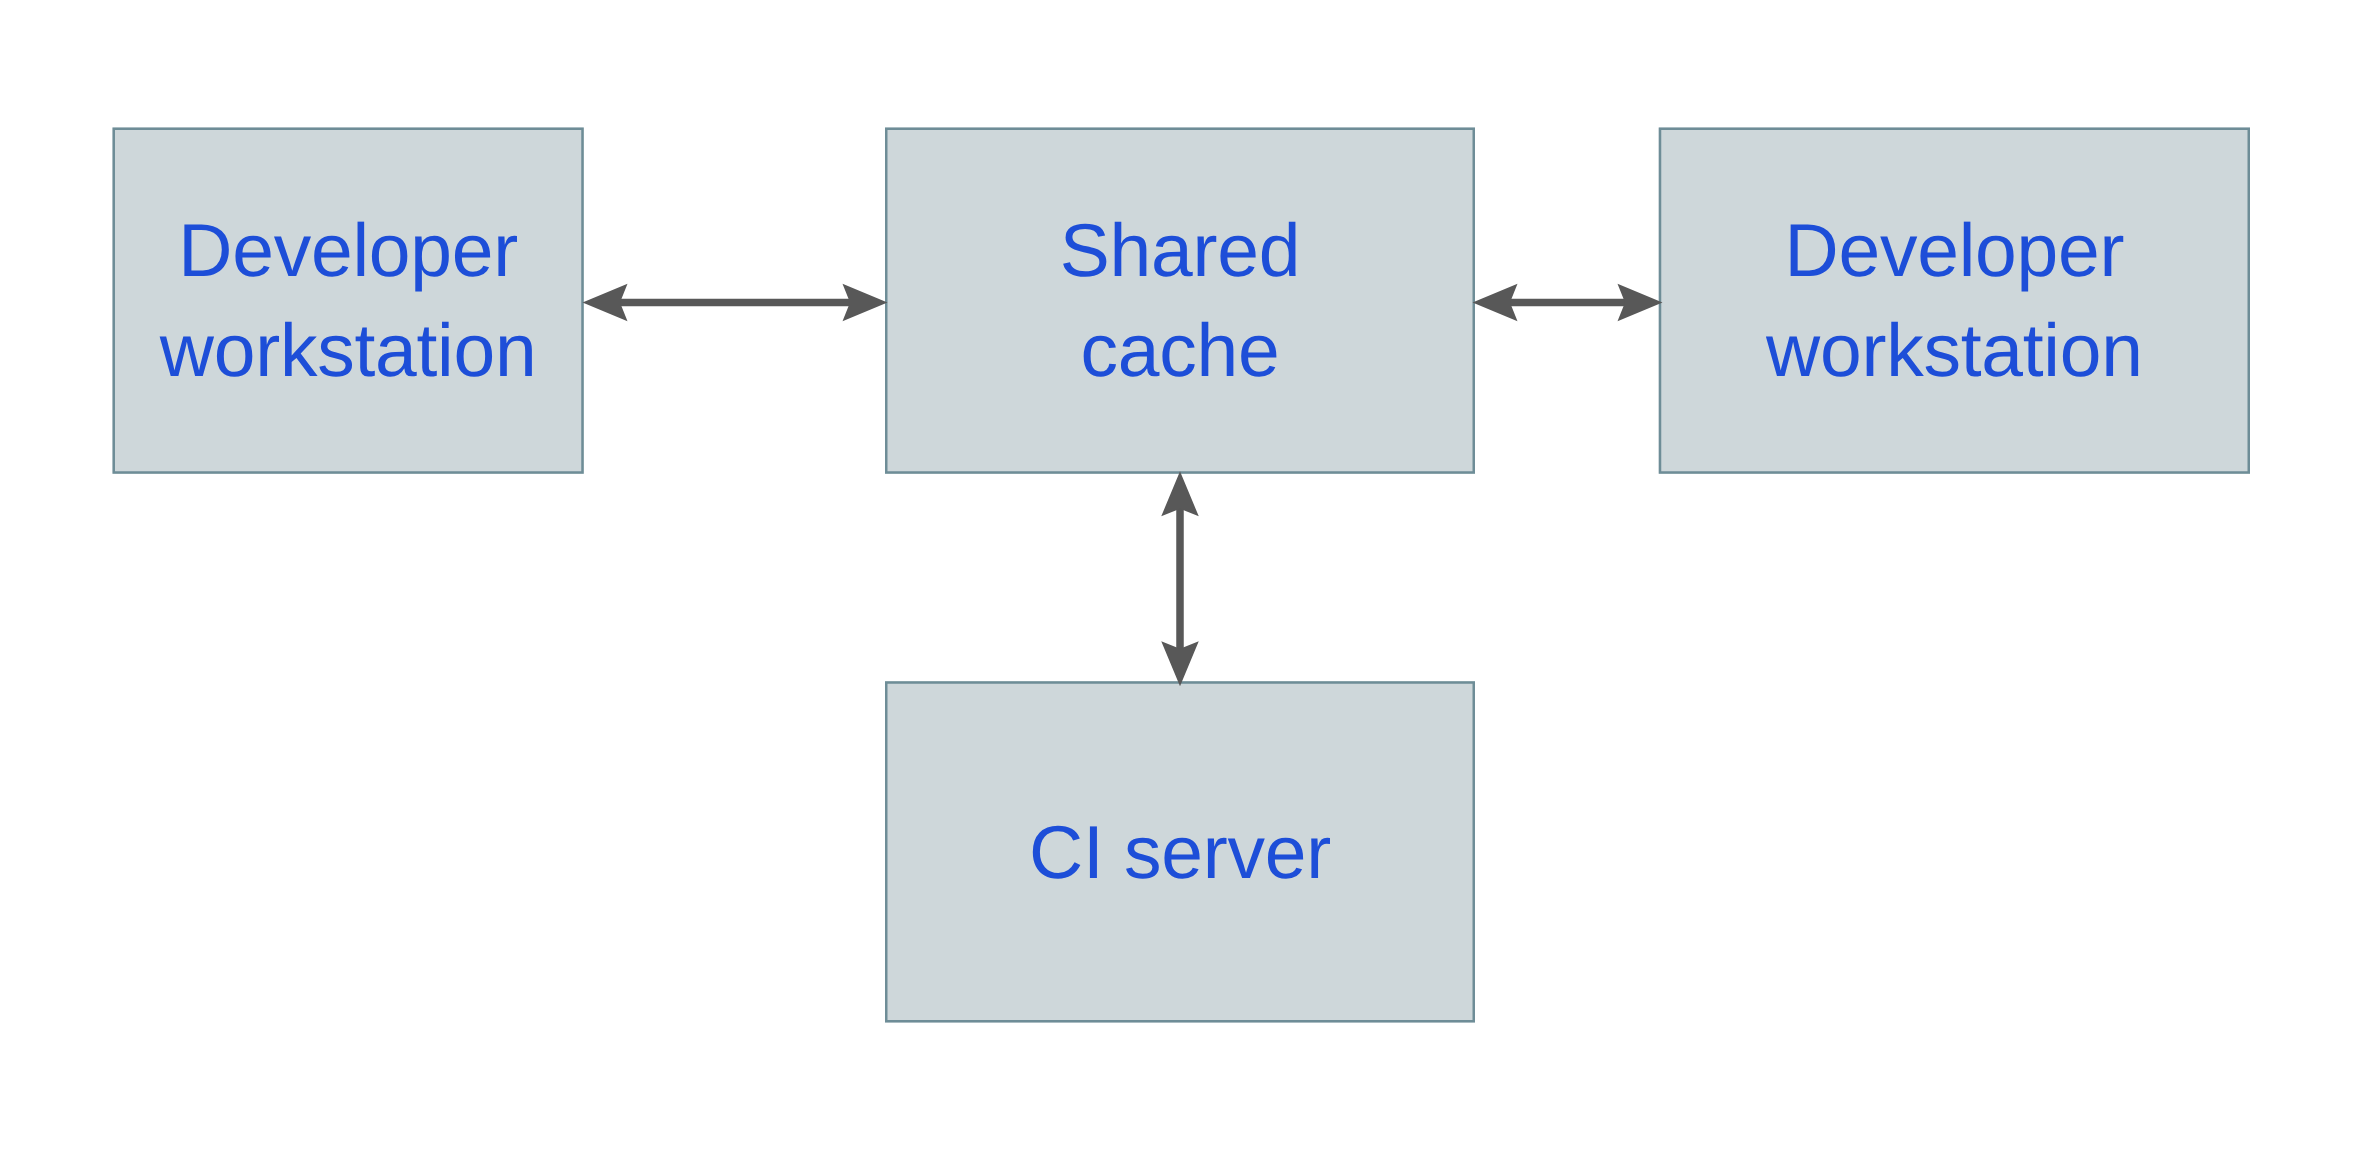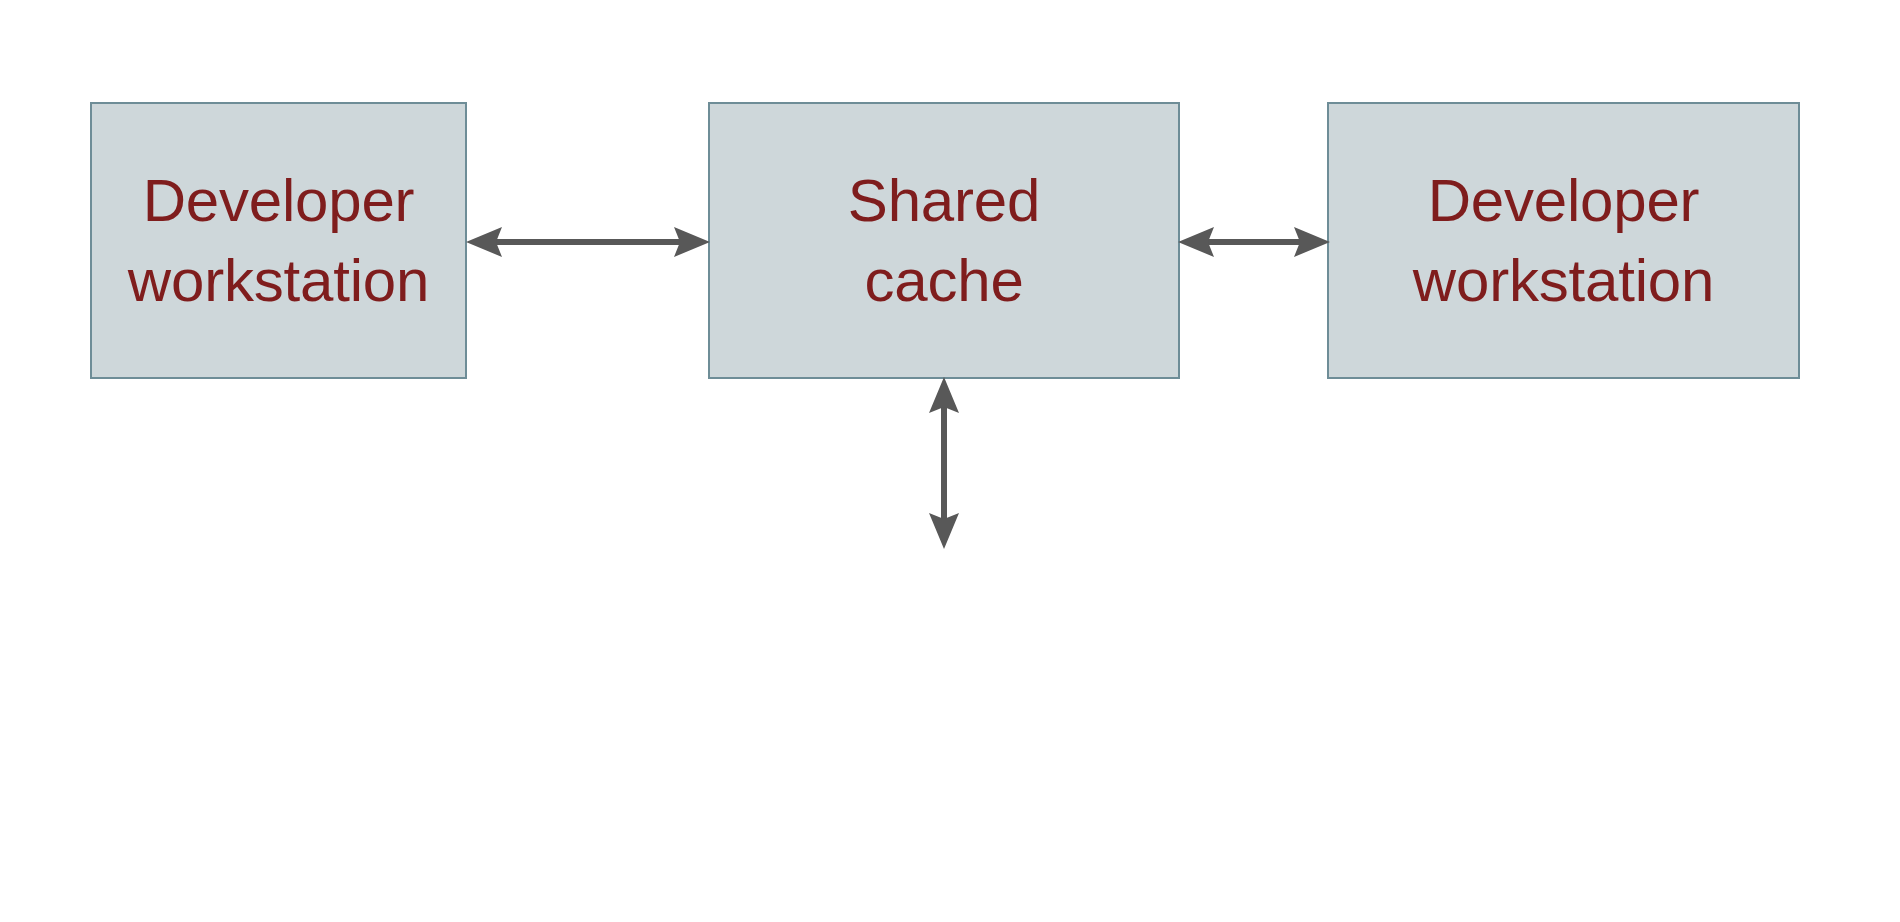--- a/index.html
+++ b/index.html
@@ -23,21 +23,21 @@
     background: #ced7da;
     border: 2px solid #6e8d97;
     display: flex;
     align-items: center;
     justify-content: center;
     text-align: center;
   }
   .node-label {
     font-size: 60px;
     line-height: 1.32;
-    color: #7f1d1d;
+    color: #1d4ed8;
     letter-spacing: -0.2px;
     white-space: pre-line;
     width: 110%;
   }
   
   #node-dev-left  { left: 90px;   top: 102px; width: 377px; height: 277px; }
   #node-cache     { left: 708px;  top: 102px; width: 472px; height: 277px; justify-content: center; }
   #node-dev-right { left: 1327px; top: 102px; width: 473px; height: 277px; }
   #node-ci        { left: 708px;  top: 545px; width: 472px; height: 273px; }
 
@@ -63,20 +63,23 @@
   <div class="node" id="node-cache">
     <span class="node-label">Shared
 cache</span>
   </div>
 
   <div class="node" id="node-dev-right">
     <span class="node-label">Developer
 workstation</span>
   </div>
 
+  <div class="node" id="node-ci">
+    <span class="node-label">CI server</span>
+  </div>
 
   <svg class="connector" id="edge-left-cache" viewBox="0 0 252 52">
     <g fill="#585858" stroke="none">
       <rect x="30" y="23" width="192" height="6"></rect>
       <path d="M 4 26 L 40 11 L 34 26 L 40 41 Z"></path>
       <path d="M 248 26 L 212 11 L 218 26 L 212 41 Z"></path>
     </g>
   </svg>
 
   <svg class="connector" id="edge-cache-right" viewBox="0 0 160 52">

